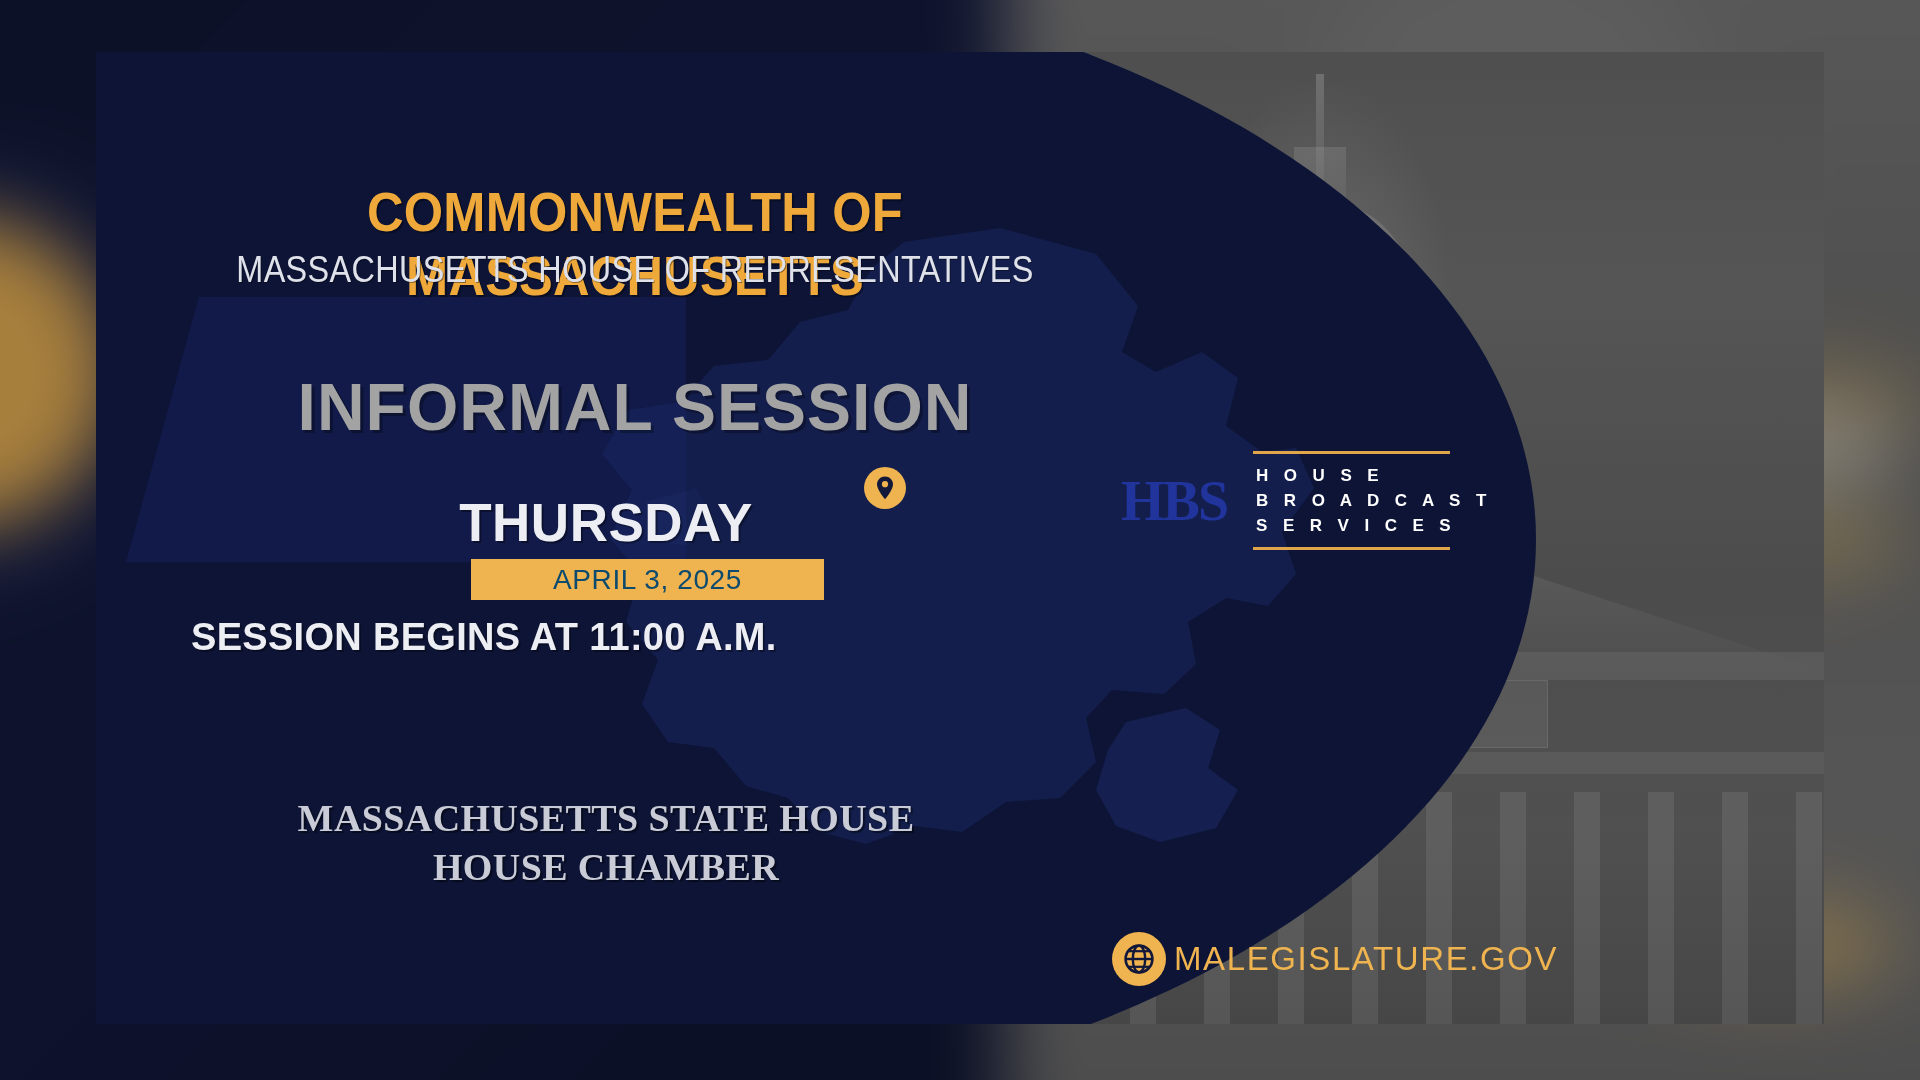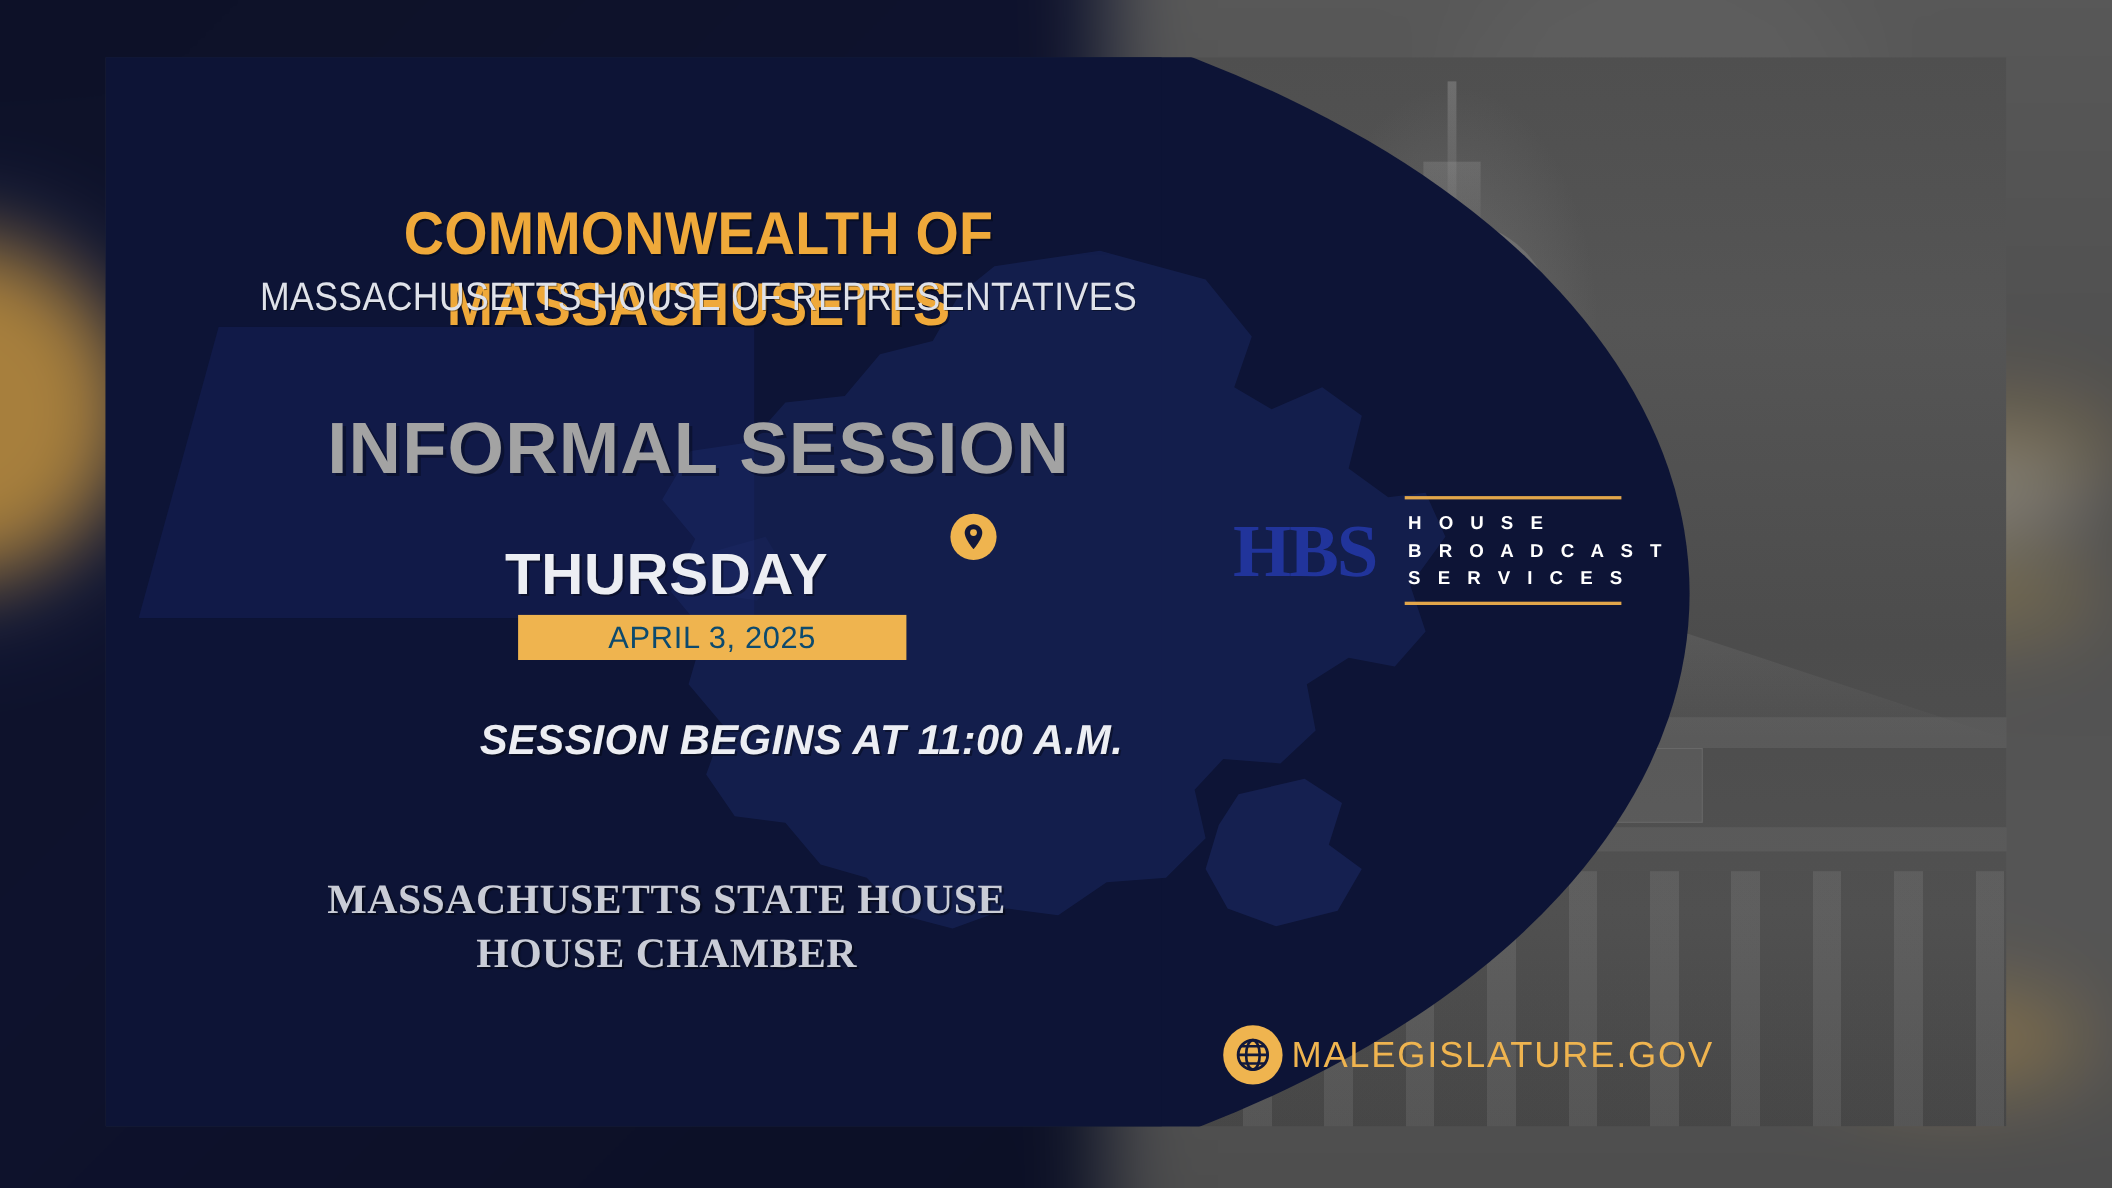--- a/index.html
+++ b/index.html
@@ -94,34 +94,34 @@
        display:flex;align-items:center;justify-content:center;flex:0 0 auto;}
   .addr-text{color:#e6a84b;font-size:26px;letter-spacing:.3px;white-space:nowrap;}
 
   .day{position:absolute;left:300px;top:440px;width:420px;text-align:center;
        color:#eceef3;font-size:53px;font-weight:bold;letter-spacing:.5px;
        text-shadow:2px 2px 0 rgba(0,0,0,.35);}
   .datebar{position:absolute;left:375px;top:507px;width:353px;height:41px;background:#efb44f;
        display:flex;align-items:center;justify-content:center;}
   .datebar span{color:#0c4a6e;font-size:28px;letter-spacing:.6px;}
 
-  .begins{position:absolute;left:95px;top:600px;width:830px;text-align:right;
+  .begins{position:absolute;left:95px;top:564px;width:830px;text-align:left;
        color:#eceef3;font-size:38px;font-weight:bold;letter-spacing:.3px;
-       text-shadow:2px 2px 0 rgba(0,0,0,.35);font-style:italic;}
+       text-shadow:2px 2px 0 rgba(0,0,0,.35);}
 
   .venue{position:absolute;left:60px;top:742px;width:900px;text-align:center;
        font-family:"Liberation Serif","DejaVu Serif",serif;
        color:#c9ccd6;font-size:38px;font-weight:bold;line-height:1.28;
        letter-spacing:.4px;text-shadow:2px 2px 1px rgba(0,0,0,.45);}
   .venue div{white-space:nowrap;}
 
   
   .hbs{position:absolute;left:1025px;top:394px;display:flex;align-items:center;gap:26px;}
   .hbs-mark{font-family:"Liberation Serif","DejaVu Serif",serif;
-            color:#21349b;font-size:68px;font-weight:bold;letter-spacing:-2px;line-height:1;text-align:center;}
+            color:#21349b;font-size:56px;font-weight:bold;letter-spacing:-2px;line-height:1;text-align:center;}
   .hbs-txt{padding:5px 0 6px 0;}
   .hbs-rule{height:3px;background:#e2a64a;width:197px;}
   .hbs-lines{padding:9px 0 9px 3px;}
   .hbs-lines div{color:#ffffff;font-size:17px;font-weight:bold;letter-spacing:5.4px;line-height:1.48;}
 
   
   .site{position:absolute;left:1016px;top:880px;display:flex;align-items:center;gap:8px;}
   .globe{width:54px;height:54px;border-radius:50%;background:#efb44f;
          display:flex;align-items:center;justify-content:center;flex:0 0 auto;}
   .site-text{color:#efb44f;font-size:33px;letter-spacing:1.6px;}

